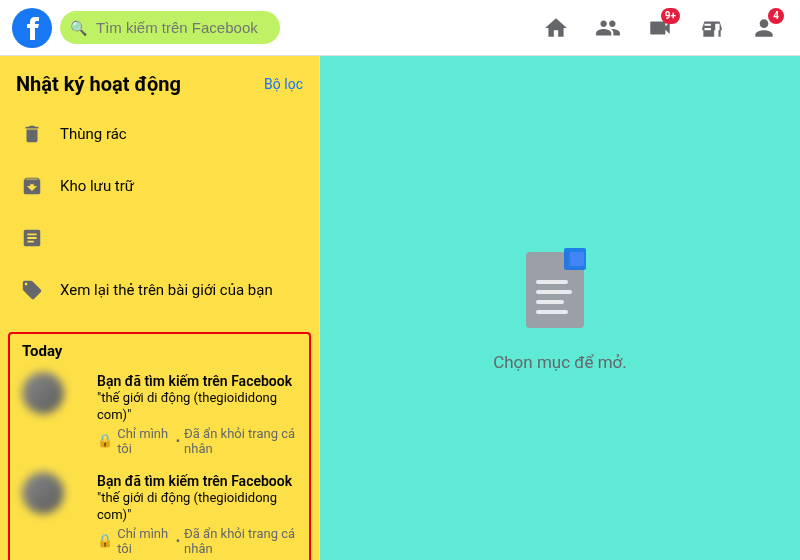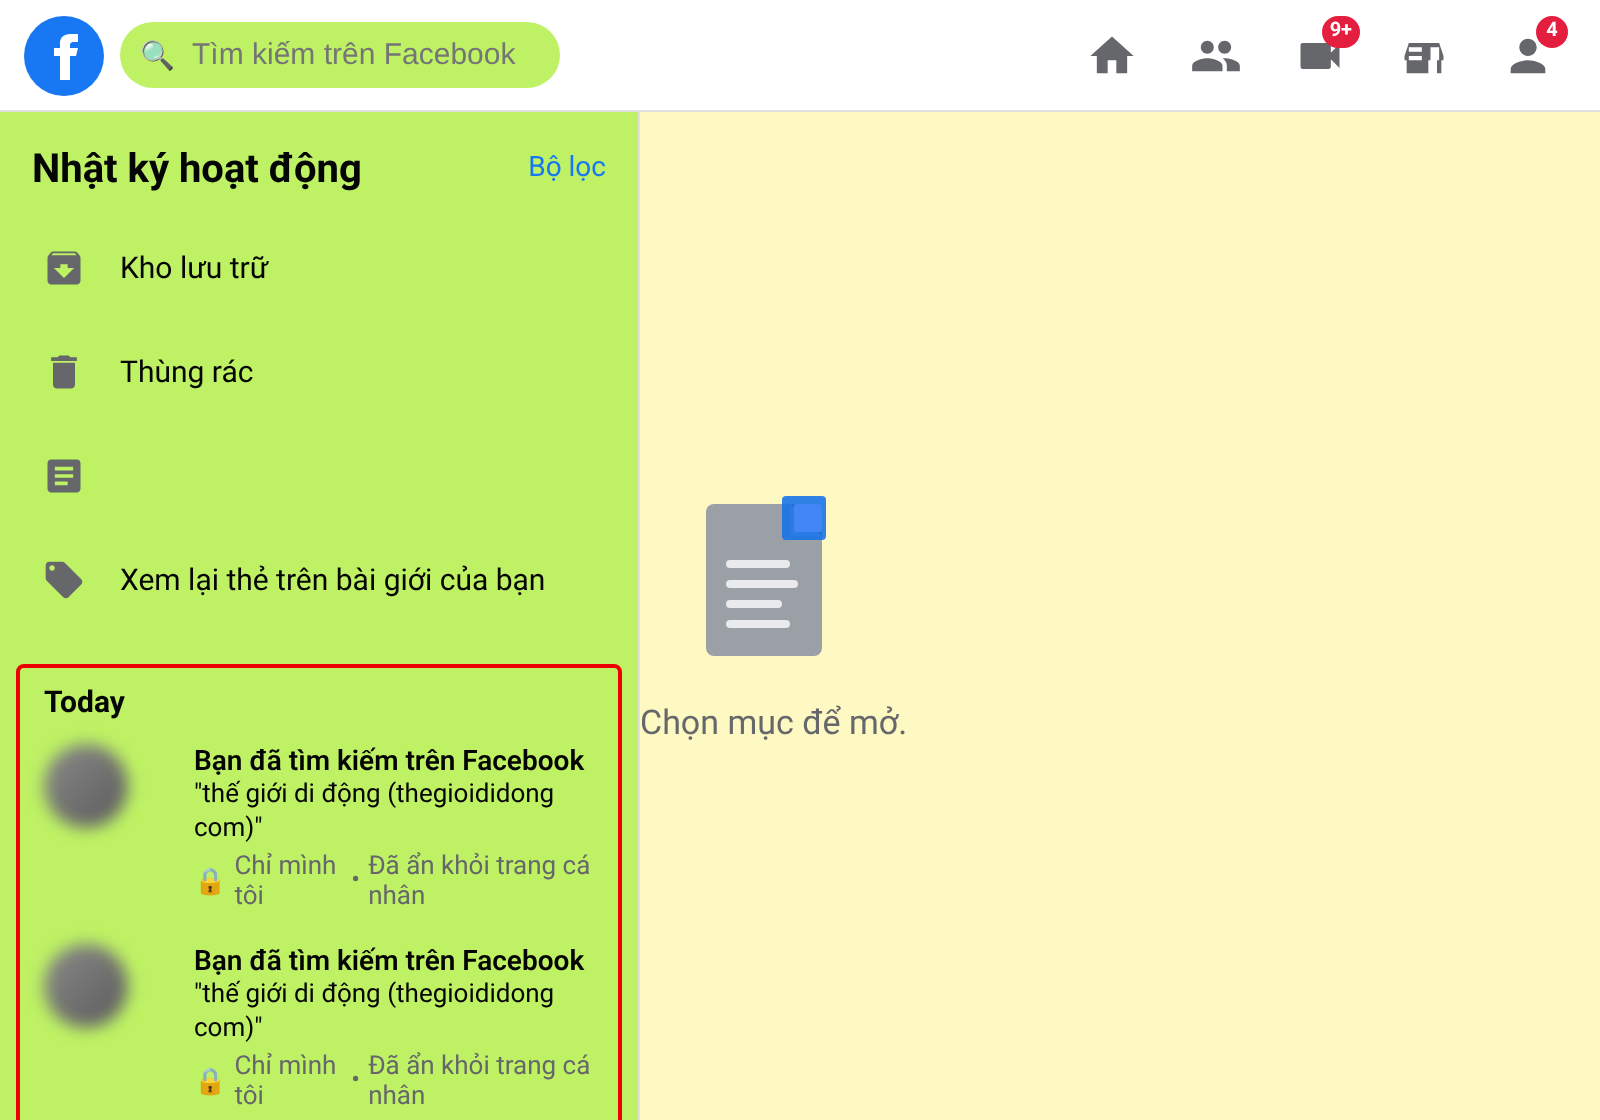--- a/index.html
+++ b/index.html
@@ -90,21 +90,21 @@
 
     
     .main-layout {
       display: flex;
       height: calc(560px - 56px);
     }
 
     
     .sidebar {
       width: 320px;
-      background: #bef264;
+      background: #fde047;
       border-right: 1px solid #e0e0e0;
       display: flex;
       flex-direction: column;
       overflow: hidden;
       flex-shrink: 0;
       justify-content: center;
     }
     .sidebar-header {
       padding: 16px 16px 8px;
       display: flex;
@@ -215,23 +215,23 @@
       color: #65676b;
       display: flex;
       align-items: center;
       gap: 4px;
       margin-top: 2px;
     }
 
     
     .right-panel {
       flex: 1;
-      background: #fef9c3;
-      display: flex;
-      align-items: flex-start;
+      background: #5eead4;
+      display: flex;
+      align-items: center;
       justify-content: center;
       flex-direction: column;
       gap: 16px;
     }
     .doc-icon-container {
       display: flex;
       flex-direction: column;
       align-items: center;
       gap: 12px;
     }
@@ -296,37 +296,37 @@
 
 <div class="main-layout">
 
   <aside class="sidebar">
     <div class="sidebar-header">
       <span class="sidebar-title">Nhật ký hoạt động</span>
       <span class="filter-link">Bộ lọc</span>
     </div>
 
     <div class="sidebar-menu">
+
+      <div class="sidebar-menu-item">
+        <span class="menu-icon">
+          <svg viewBox="0 0 24 24" fill="currentColor">
+              <path d="M6 19c0 1.1.9 2 2 2h8c1.1 0 2-.9 2-2V7H6v12zM19 4h-3.5l-1-1h-5l-1 1H5v2h14V4z"></path>
+            </svg>
+        </span>
+        <span>Thùng rác</span>
+      </div>
 
       <div class="sidebar-menu-item">
         <span class="menu-icon">
           <svg viewBox="0 0 24 24" fill="currentColor">
               <path d="M20.54 5.23l-1.39-1.68C18.88 3.21 18.47 3 18 3H6c-.47 0-.88.21-1.16.55L3.46 5.23C3.17 5.57 3 6.02 3 6.5V19c0 1.1.9 2 2 2h14c1.1 0 2-.9 2-2V6.5c0-.48-.17-.93-.46-1.27zM12 17.5L6.5 12H10v-2h4v2h3.5L12 17.5zM5.12 5l.81-1h12l.94 1H5.12z"></path>
             </svg>
         </span>
         <span>Kho lưu trữ</span>
-      </div>
-
-      <div class="sidebar-menu-item">
-        <span class="menu-icon">
-          <svg viewBox="0 0 24 24" fill="currentColor">
-              <path d="M6 19c0 1.1.9 2 2 2h8c1.1 0 2-.9 2-2V7H6v12zM19 4h-3.5l-1-1h-5l-1 1H5v2h14V4z"></path>
-            </svg>
-        </span>
-        <span>Thùng rác</span>
       </div>
 
       <div class="sidebar-menu-item">
         <span class="menu-icon">
           <svg viewBox="0 0 24 24" fill="currentColor">
               <path d="M19 3H5c-1.1 0-2 .9-2 2v14c0 1.1.9 2 2 2h14c1.1 0 2-.9 2-2V5c0-1.1-.9-2-2-2zm-5 14H7v-2h7v2zm3-4H7v-2h10v2zm0-4H7V7h10v2z"></path>
             </svg>
         </span>
       </div>
 

